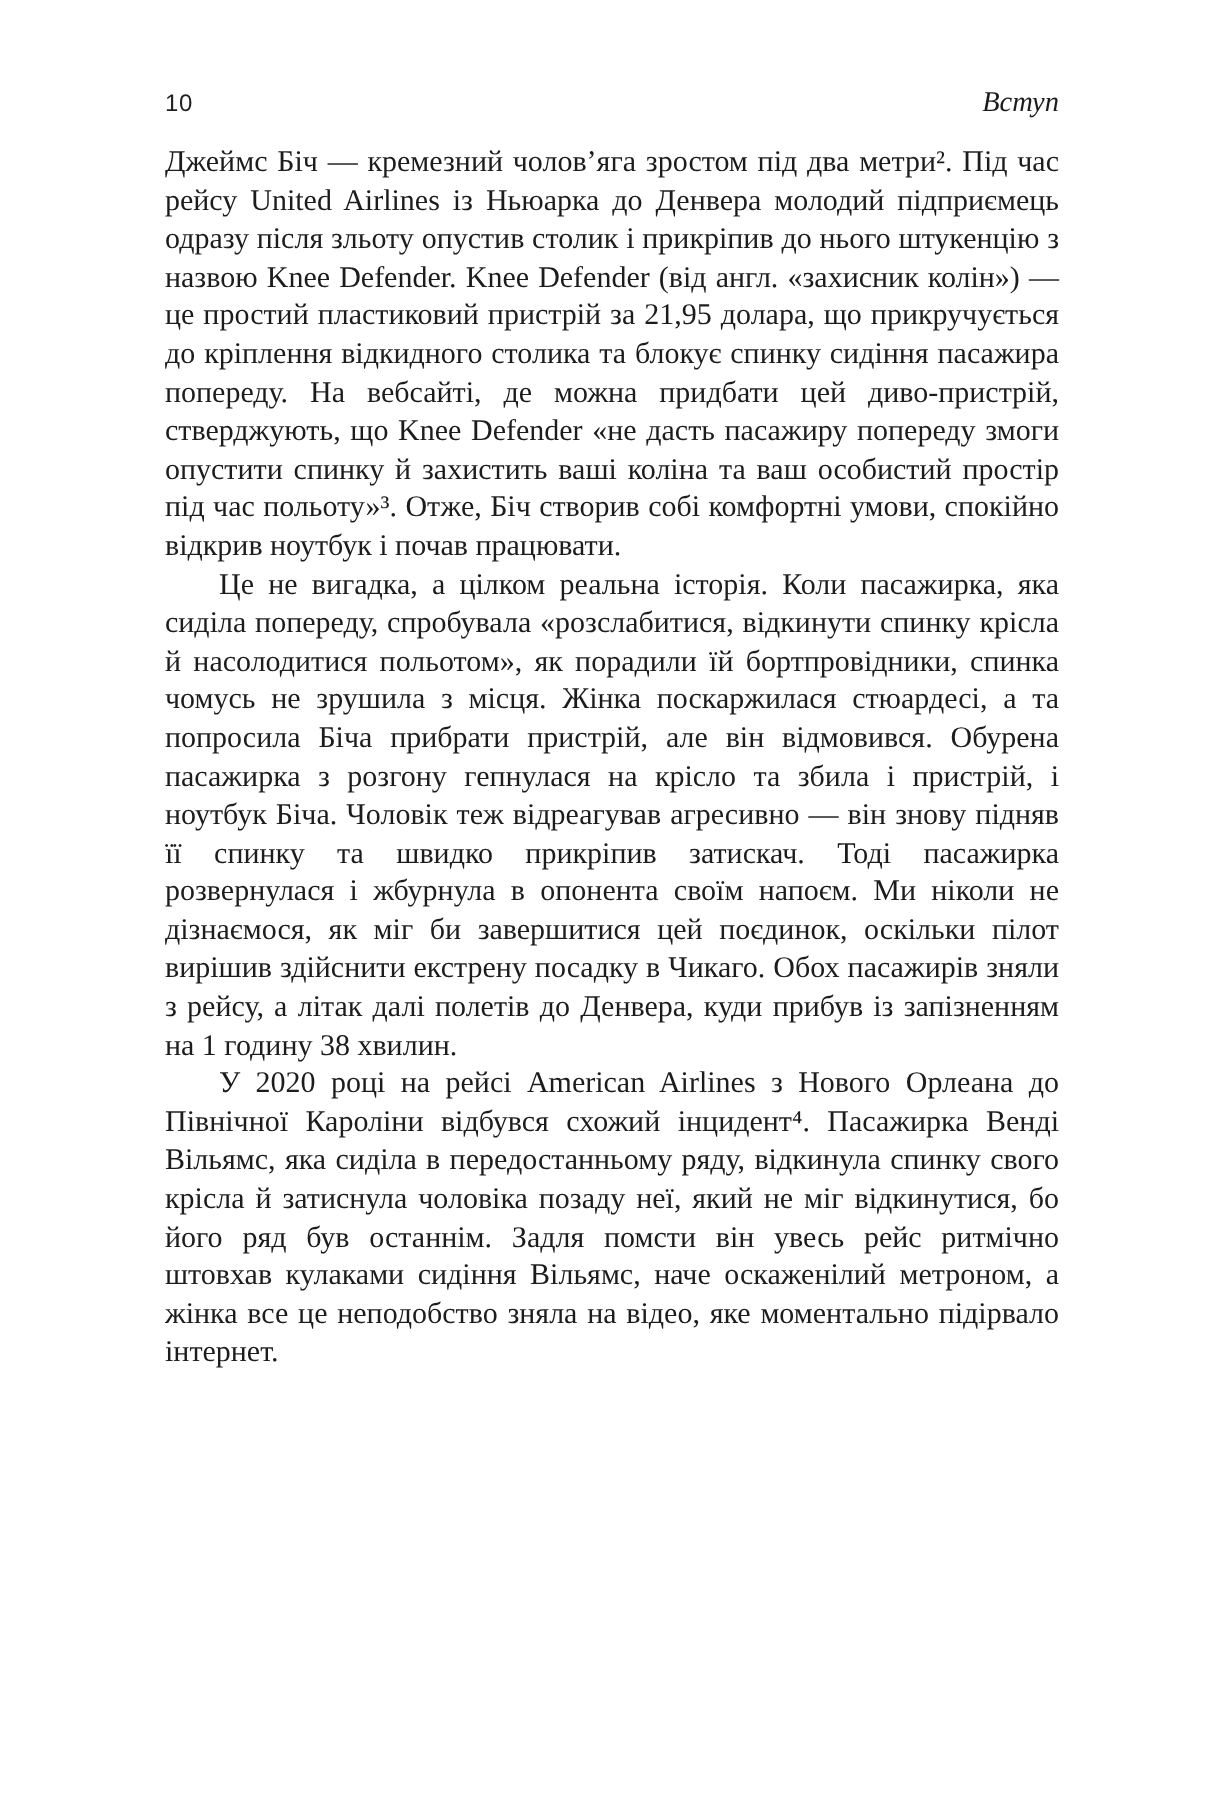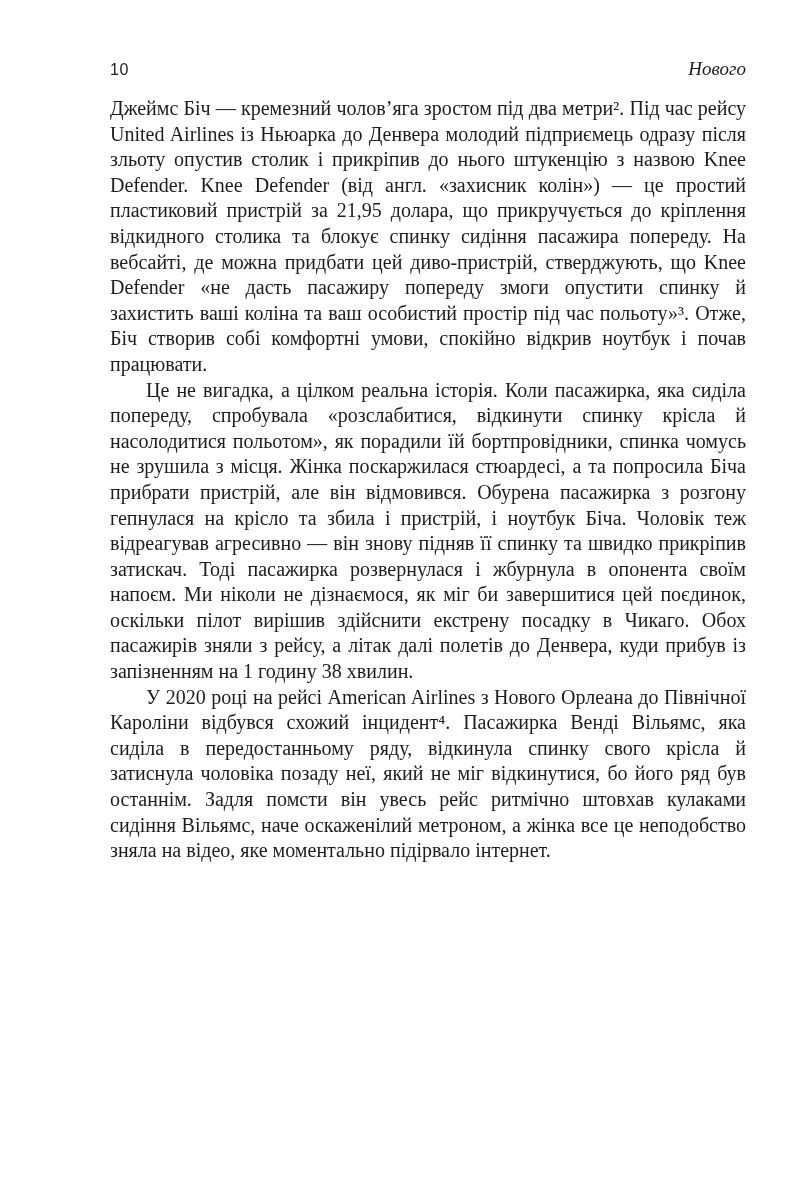--- a/index.html
+++ b/index.html
@@ -11,21 +11,21 @@
     height: 1200px;
     background: #ffffff;
     color: #1c1c1c;
     font-family: "Liberation Serif", "DejaVu Serif", serif;
     overflow: hidden;
   }
   .page {
     box-sizing: border-box;
     width: 810px;
     height: 1200px;
-    padding: 58px 64px 0 110px;
+    padding: 58px 104px 0 110px;
   }
   .pagehead {
     display: flex;
     justify-content: space-between;
     align-items: baseline;
     height: 22px;
   }
   .page-number {
     font-family: "Liberation Sans", sans-serif;
     font-size: 16px;
@@ -64,21 +64,21 @@
     letter-spacing: 0.04em;
   }
 </style>
 </head>
 <body>
 
 <div class="page">
 
   <div class="pagehead">
     <span class="page-number">10</span>
-    <span class="running-head">Нового</span>
+    <span class="running-head">Вступ</span>
   </div>
 
 
   <div class="page-body">
       <p class="para">Джеймс Біч — кремезний чолов’яга зростом під два метри². Під час рейсу United Airlines із Ньюарка до Денвера молодий підприємець одразу після зльоту опустив столик і прикріпив до нього штукенцію з назвою Knee Defender. Knee Defender (від англ. «захисник колін») — це простий пластиковий пристрій за 21,95 долара, що прикручується до кріплення відкидного столика та блокує спинку сидіння пасажира попереду. На вебсайті, де можна придбати цей диво-пристрій, стверджують, що Knee Defender «не дасть пасажиру попереду змоги опустити спинку й захистить ваші коліна та ваш особистий простір під час польоту»³. Отже, Біч створив собі комфортні умови, спокійно відкрив ноутбук і почав працювати.</p>
       <p class="para indent">Це не вигадка, а цілком реальна історія. Коли пасажирка, яка сиділа попереду, спробувала «розслабитися, відкинути спинку крісла й насолодитися польотом», як порадили їй бортпровідники, спинка чомусь не зрушила з місця. Жінка поскаржилася стюардесі, а та попросила Біча прибрати пристрій, але він відмовився. Обурена пасажирка з розгону гепнулася на крісло та збила і пристрій, і ноутбук Біча. Чоловік теж відреагував агресивно — він знову підняв її спинку та швидко прикріпив затискач. Тоді пасажирка розвернулася і жбурнула в опонента своїм напоєм. Ми ніколи не дізнаємося, як міг би завершитися цей поєдинок, оскільки пілот вирішив здійснити екстрену посадку в Чикаго. Обох пасажирів зняли з рейсу, а літак далі полетів до Денвера, куди прибув із запізненням на 1 годину 38 хвилин.</p>
       <p class="para indent">У 2020 році на рейсі American Airlines з Нового Орлеана до Північної Кароліни відбувся схожий інцидент⁴. Пасажирка Венді Вільямс, яка сиділа в передостанньому ряду, відкинула спинку свого крісла й затиснула чоловіка позаду неї, який не міг відкинутися, бо його ряд був останнім. Задля помсти він увесь рейс ритмічно штовхав кулаками сидіння Вільямс, наче оскаженілий метроном, а жінка все це неподобство зняла на відео, яке моментально підірвало інтернет.</p>
     </div>
 
 </div>

